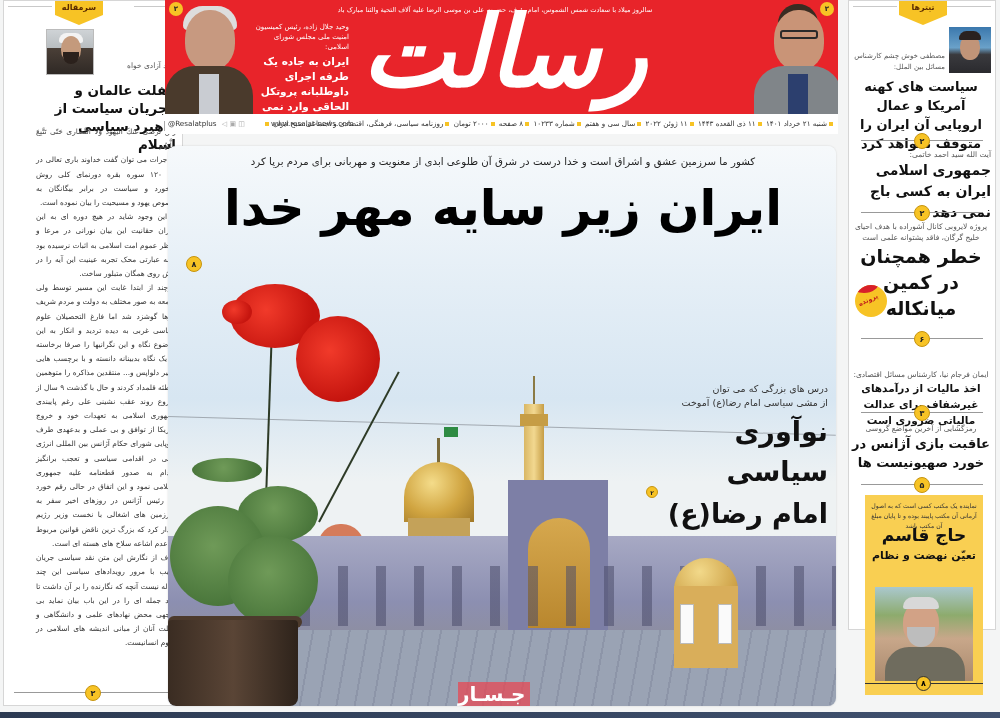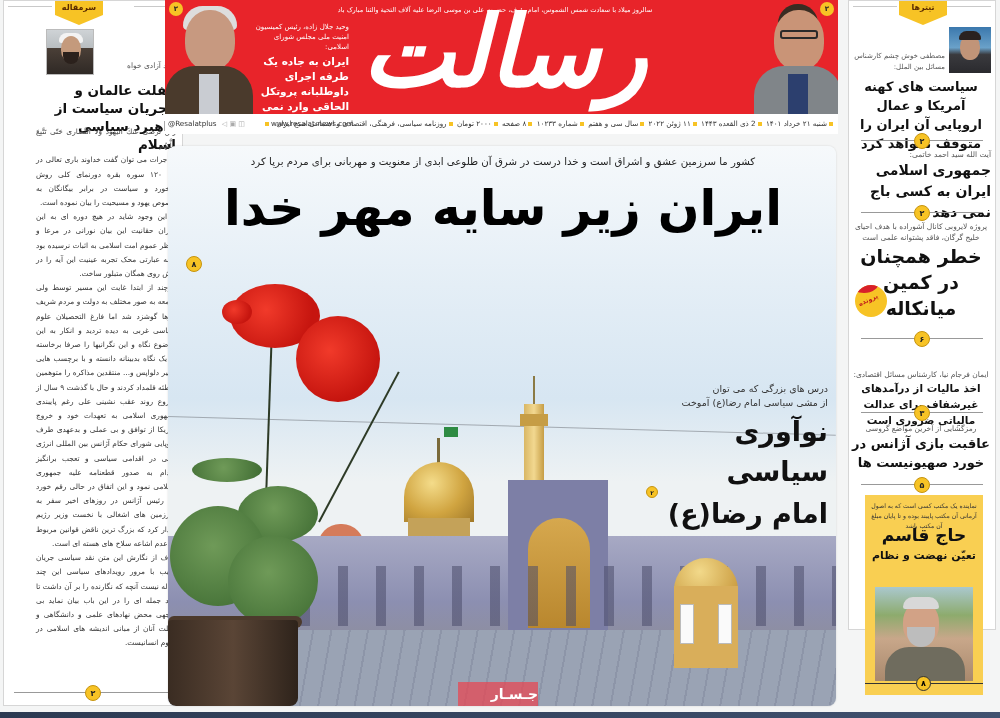--- a/index.html
+++ b/index.html
@@ -89,21 +89,21 @@
     .plaza { position: absolute; left: 0; top: 484px; width: 668px; height: 76px; background: repeating-linear-gradient(100deg,#9aa3b4 0 16px,#8d95a8 16px 18px); }
     .kiosk { position: absolute; left: 506px; top: 440px; width: 64px; height: 82px; background: #d9ae5a; }
     .kiosk-dome { position: absolute; left: 506px; top: 412px; width: 64px; height: 34px; border-radius: 32px 32px 0 0; background: radial-gradient(circle at 40% 40%, #f2d98a, #c99a3e); }
     .kiosk-panel { position: absolute; top: 458px; width: 14px; height: 40px; background: #fafafa; border: 1px solid #bbb; }
     .red-dome { position: absolute; left: 150px; top: 378px; width: 46px; height: 22px; border-radius: 23px 23px 0 0; background: #d57b5a; }
     .pot { position: absolute; left: 0; top: 474px; width: 130px; height: 86px; background: linear-gradient(90deg,#3a2c22,#5a4536 50%,#2e231b); border-radius: 4px 4px 8px 8px; }
     .pot-rim { position: absolute; left: 0; top: 470px; width: 134px; height: 12px; background: #4c3a2c; border-radius: 6px; }
     .stem { position: absolute; width: 2px; background: #2d3a26; transform-origin: bottom; }
     .leaf { position: absolute; border-radius: 50%; background: radial-gradient(circle at 45% 40%, #6f9a58, #3d6a31); }
     .petals { position: absolute; border-radius: 50%; background: radial-gradient(circle at 40% 40%, #f13a2a, #c6150f 70%); }
-    .watermark { position: absolute; left: 290px; top: 536px; width: 80px; height: 24px; background: rgba(229,72,84,0.75); color: #fff; font-size: 14px; font-weight: bold; text-align: right; line-height: 24px; direction: rtl; }
+    .watermark { position: absolute; left: 290px; top: 536px; width: 72px; height: 24px; background: rgba(229,72,84,0.75); color: #fff; font-size: 20px; font-weight: bold; text-align: left; line-height: 24px; direction: rtl; }
 
     
     .right-col { position: absolute; left: 848px; top: 0; width: 148px; height: 630px; background: #fff; border: 1px solid #d6d6d6; direction: rtl; }
     .right-col .sec-tab { left: 50px; }
     .rc-photo { position: absolute; left: 100px; top: 26px; width: 42px; height: 46px; background: linear-gradient(180deg,#3b78ad 0%, #6aa1c9 45%, #3a3a3e 60%, #2a2a2e 100%); }
     .rc-photo .face { position: absolute; left: 11px; top: 7px; width: 20px; height: 26px; border-radius: 50% 50% 45% 45%; background: #c19478; }
     .rc-photo .hair { position: absolute; left: 10px; top: 4px; width: 22px; height: 9px; border-radius: 10px 10px 2px 2px; background: #2a2220; }
     .rc-intro { position: absolute; right: 50px; top: 50px; width: 94px; font-size: 7px; line-height: 10.5px; color: #555; text-align: right; }
     .rc-item { position: absolute; right: 4px; width: 140px; text-align: center; direction: rtl; }
     .rc-item .ri-intro { font-size: 7.5px; color: #555; line-height: 11px; }
@@ -181,21 +181,21 @@
         <div class="head"></div>
         <div class="glasses"></div>
         <div class="body"></div>
         <div class="collar"></div>
     </div>
     <div class="corner-badge" style="right:4px;">۲</div>
   </div>
 
   <div class="dateline">
     <span class="sep"></span><span>شنبه ۲۱ خرداد ۱۴۰۱</span>
-    <span class="sep"></span><span>2 ذی القعده ۱۴۴۳</span>
+    <span class="sep"></span><span>۱۱ ذی القعده ۱۴۴۳</span>
     <span class="sep"></span><span>۱۱ ژوئن ۲۰۲۲</span>
     <span class="sep"></span><span>سال سی و هفتم</span>
     <span class="sep"></span><span>شماره ۱۰۲۳۳</span>
     <span class="sep"></span><span>۸ صفحه</span>
     <span class="sep"></span><span>۲۰۰۰ تومان</span>
     <span class="sep"></span><span>روزنامه سیاسی، فرهنگی، اقتصادی و اجتماعی صبح ایران</span>
     <span class="site"><span class="sep"></span><span>www.resalat-news.com</span></span>
     <span class="social">
       <span>@Resalatplus</span>
       <span class="sicons">◁ ▣ ◫</span>

